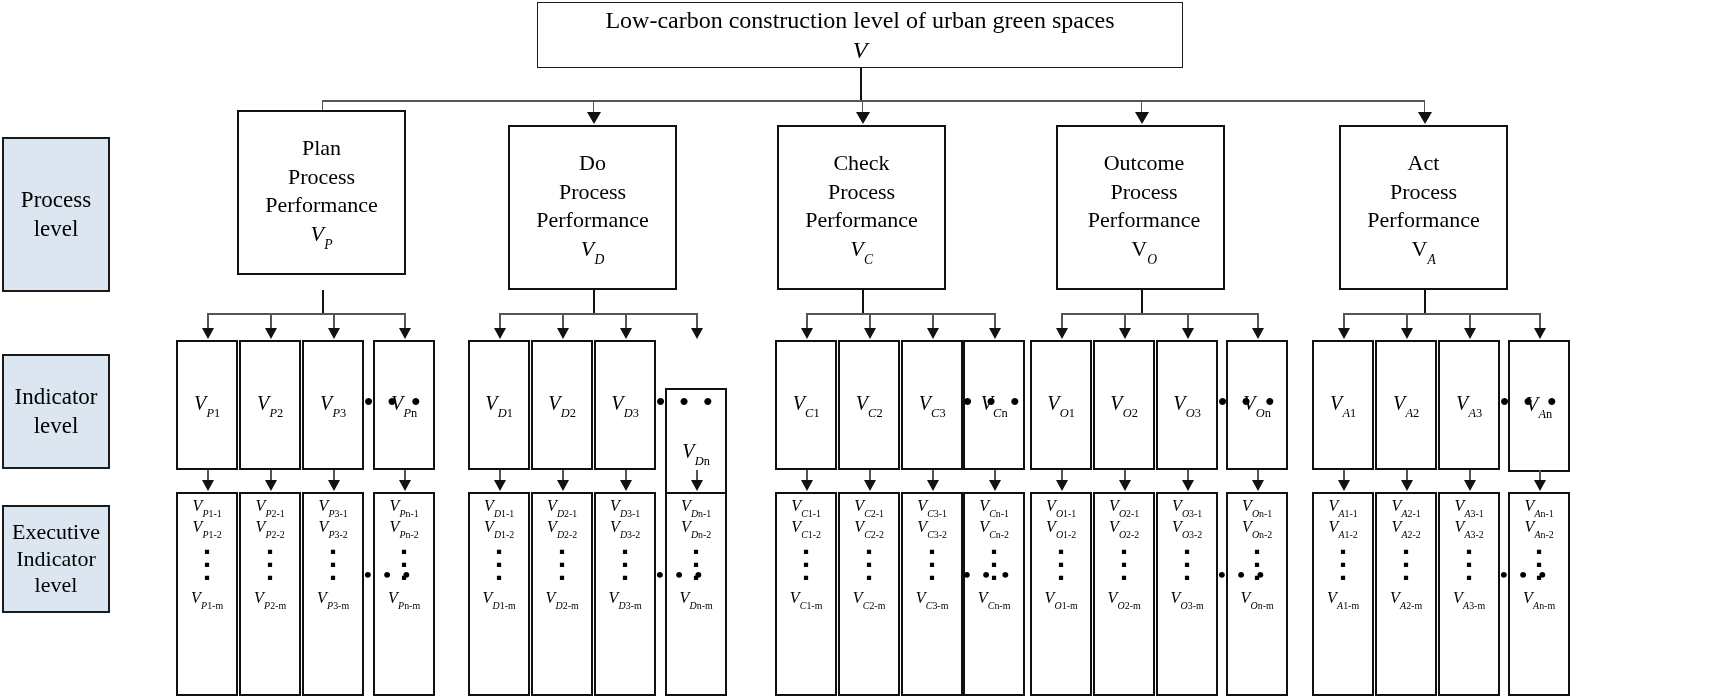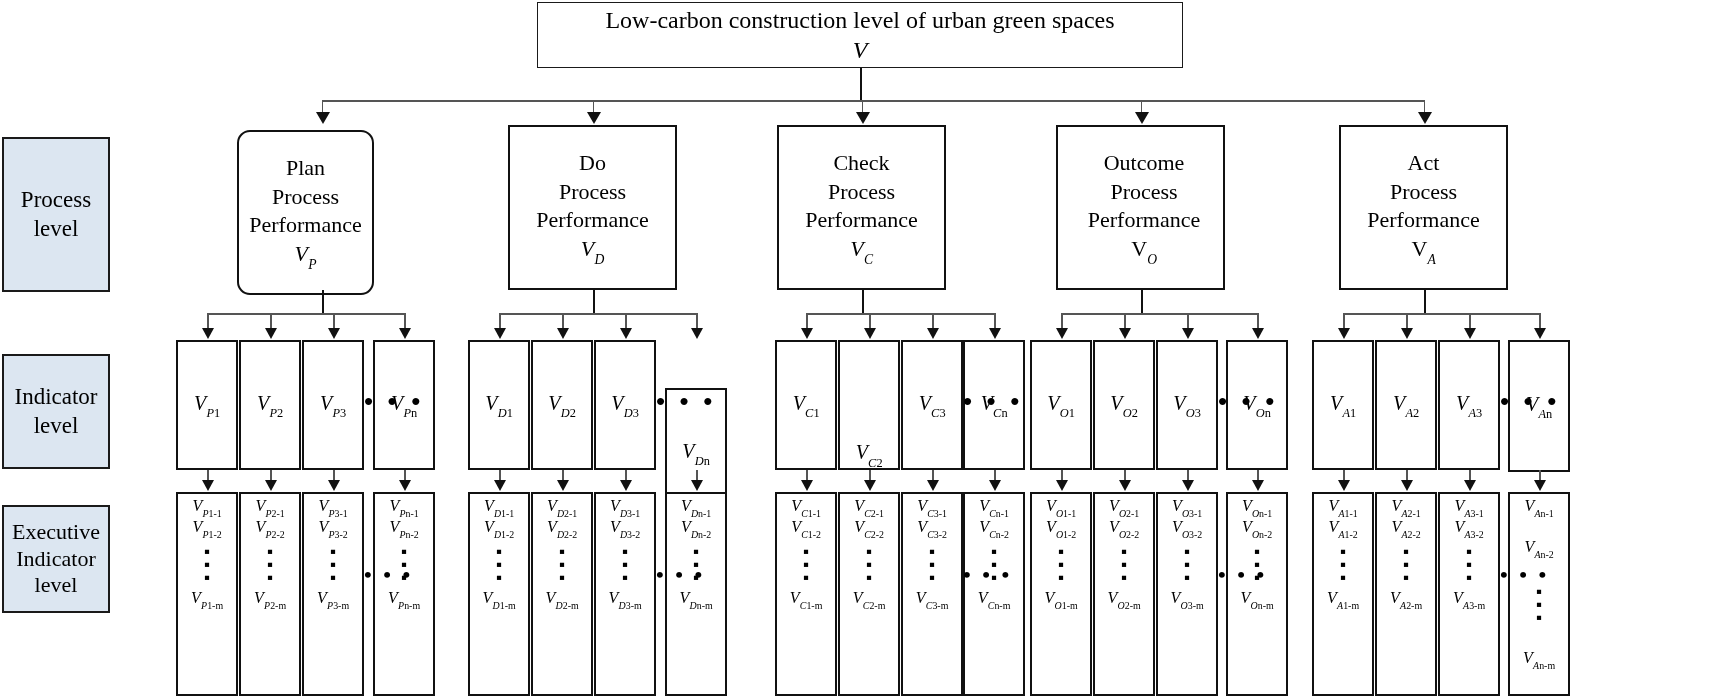--- a/index.html
+++ b/index.html
@@ -180,21 +180,21 @@
       <div class="vline" style="left:321.5px; top:100px; height:14px;"></div>
       <div class="arrow" style="left:315.5px; top:112px;"></div>
       <div class="vline" style="left:592.5px; top:100px; height:14px;"></div>
       <div class="arrow" style="left:586.5px; top:112px;"></div>
       <div class="vline" style="left:861.5px; top:100px; height:14px;"></div>
       <div class="arrow" style="left:855.5px; top:112px;"></div>
       <div class="vline" style="left:1140.5px; top:100px; height:14px;"></div>
       <div class="arrow" style="left:1134.5px; top:112px;"></div>
       <div class="vline" style="left:1423.5px; top:100px; height:14px;"></div>
       <div class="arrow" style="left:1417.5px; top:112px;"></div>
-      <div class="proc-box" style="left:237px; top:130px; width:137px; height:165px;border-radius:13px;">
+      <div class="proc-box" style="left:237px; top:110px; width:169px; height:165px;">
         <span class="l">Plan</span>
         <span class="l">Process</span>
         <span class="l">Performance</span>
         <span class="l"><span class="mv">V<span class="sub">P</span></span></span>
       </div>
       <div class="vline dark" style="left:321.5px; top:290px; height:23px;"></div>
       <div class="hline" style="left:207px; top:313px; width:197px;"></div>
       <div class="vline" style="left:207px; top:313px; height:16px;"></div>
       <div class="arrow sm" style="left:202px; top:328px;"></div>
       <div class="vline" style="left:270px; top:313px; height:16px;"></div>
@@ -355,21 +355,21 @@
       <div class="arrow sm" style="left:801px; top:328px;"></div>
       <div class="vline" style="left:869px; top:313px; height:16px;"></div>
       <div class="arrow sm" style="left:864px; top:328px;"></div>
       <div class="vline" style="left:932px; top:313px; height:16px;"></div>
       <div class="arrow sm" style="left:927px; top:328px;"></div>
       <div class="vline" style="left:994px; top:313px; height:16px;"></div>
       <div class="arrow sm" style="left:989px; top:328px;"></div>
       <div class="ind-box" style="left:775px; top:340px; width:62px; height:130px;">
         <span class="mv">V<span class="sub">C<span class="rm">1</span></span></span>
       </div>
-      <div class="ind-box" style="left:838px; top:340px; width:62px; height:130px;align-items:flex-end;">
+      <div class="ind-box" style="left:838px; top:340px; width:62px; height:130px;">
         <span class="mv">V<span class="sub">C<span class="rm">2</span></span></span>
       </div>
       <div class="ind-box" style="left:901px; top:340px; width:62px; height:130px;">
         <span class="mv">V<span class="sub">C<span class="rm">3</span></span></span>
       </div>
       <div class="ind-box" style="left:963px; top:340px; width:62px; height:130px;">
         <span class="mv">V<span class="sub">C<span class="rm">n</span></span></span>
       </div>
       <div class="hdots" style="left:963px; top:389px; width:0px; text-align:center;">• • •</div>
       <div class="vline" style="left:806px; top:470px; height:11px;"></div>
@@ -559,21 +559,21 @@
       <div class="exec-box" style="left:1438px; top:492px; width:62px; height:204px;">
         <span class="row"><span class="mv">V<span class="sub">A<span class="rm">3-1</span></span></span></span>
         <span class="row"><span class="mv">V<span class="sub">A<span class="rm">3-2</span></span></span></span>
         <span class="vdots">
           <i>▪</i>
           <i>▪</i>
           <i>▪</i>
         </span>
         <span class="row"><span class="mv">V<span class="sub">A<span class="rm">3-m</span></span></span></span>
       </div>
-      <div class="exec-box" style="left:1508px; top:492px; width:62px; height:204px;gap:20px;">
+      <div class="exec-box" style="left:1508px; top:492px; width:62px; height:204px;">
         <span class="row"><span class="mv">V<span class="sub">A<span class="rm">n-1</span></span></span></span>
         <span class="row"><span class="mv">V<span class="sub">A<span class="rm">n-2</span></span></span></span>
         <span class="vdots">
           <i>▪</i>
           <i>▪</i>
           <i>▪</i>
         </span>
         <span class="row"><span class="mv">V<span class="sub">A<span class="rm">n-m</span></span></span></span>
       </div>
       <div class="hdots small" style="left:1500px; top:564px; width:8px; text-align:center;">• • •</div>

